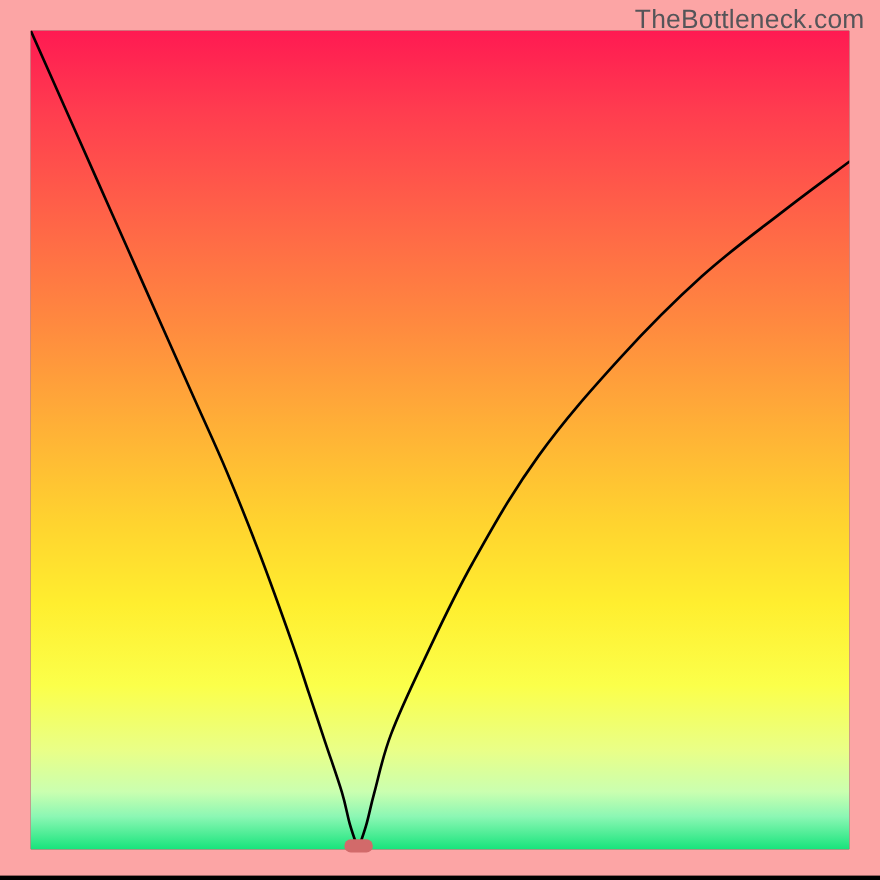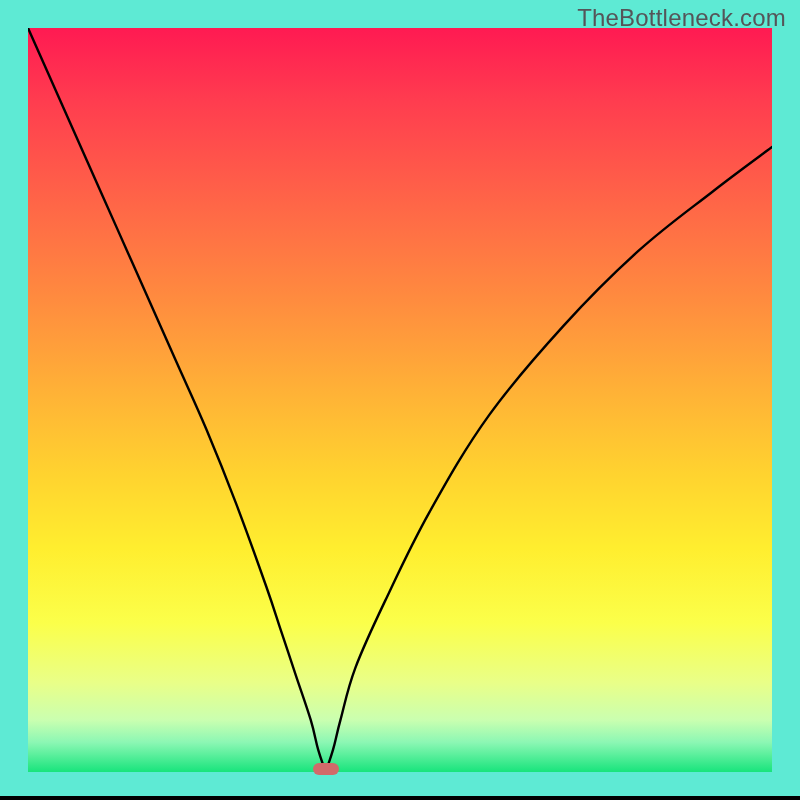--- a/index.html
+++ b/index.html
@@ -8,21 +8,21 @@
     width: 800px;
     height: 800px;
     overflow: hidden;
     background: #000;
     font-family: Arial, Helvetica, sans-serif;
   }
   .outer {
     position: relative;
     width: 800px;
     height: 796px;
-    background: #5eead4;
+    background: #fca5a5;
   }
   .watermark {
     position: absolute;
     top: 4px;
     right: 14px;
     color: #555559;
     font-size: 24px;
     font-weight: 500;
     letter-spacing: 0.2px;
     z-index: 50;

